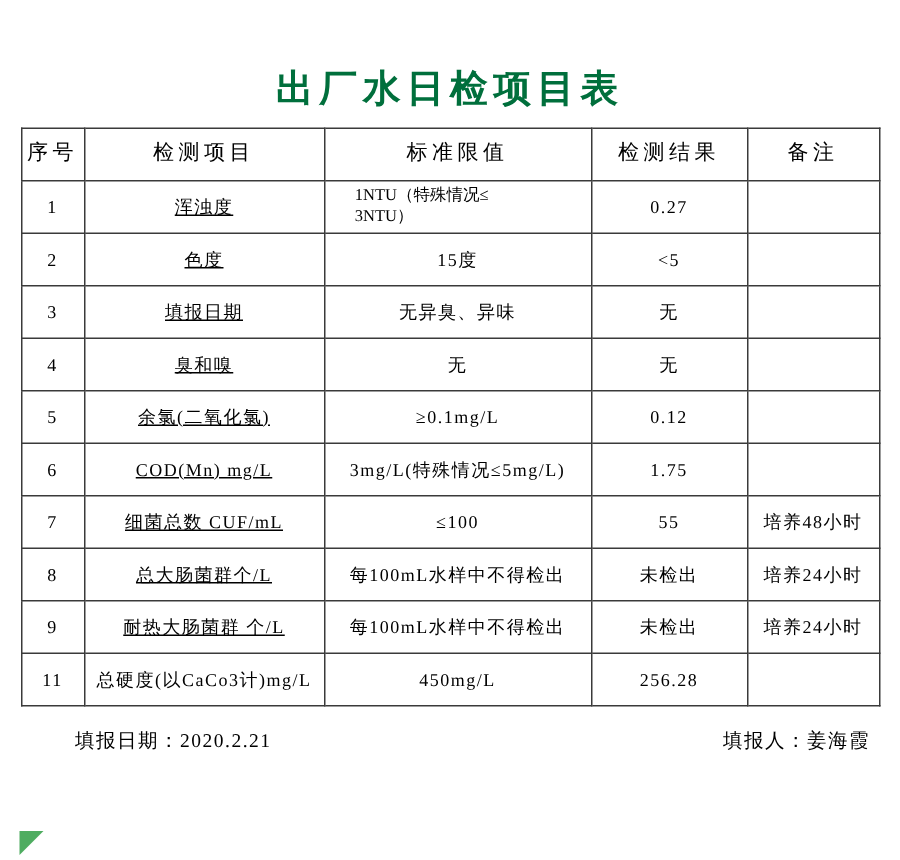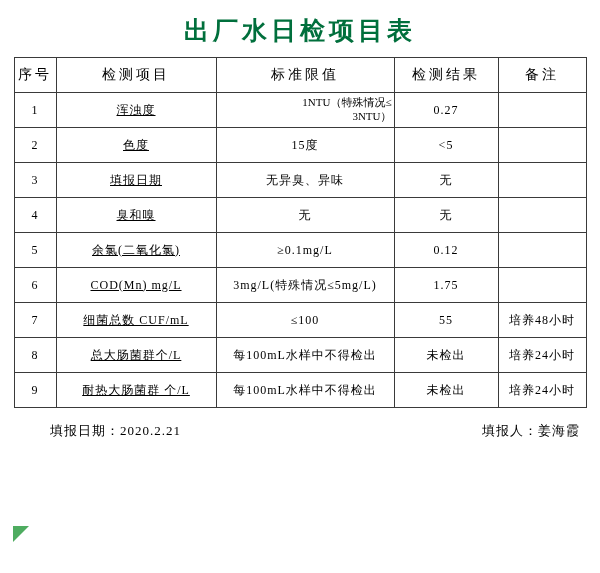--- a/index.html
+++ b/index.html
@@ -60,21 +60,21 @@
 
   td.num {
     font-family: "Liberation Mono", "DejaVu Sans Mono", monospace;
     letter-spacing: 0px;
     font-size: 12px;
   }
   td.item { letter-spacing: 2px; text-decoration: underline; }
   td.limit-small { font-size: 11px; letter-spacing: 0px; }
   .two-line {
     display: block;
-    text-align: right;
+    text-align: left;
     padding-left: 18px;
     font-size: 11px;
     letter-spacing: 0px;
   }
 
   .footer {
     position: relative;
     width: 572px;
     margin: 0 auto;
     margin-top: 14px;
@@ -103,21 +103,21 @@
     border-left: 16px solid #2f9e44;
     border-bottom: 16px solid transparent;
     opacity: 0.85;
   }
 </style>
 </head>
 <body>
 
 <div class="page">
 
-  <div class="title" style="color: rgb(0, 111, 60);">出厂水日检项目表</div>
+  <div class="title" style="color: rgb(0, 111, 60); margin-top: 28px;">出厂水日检项目表</div>
 
   <table class="sheet">
     <colgroup>
       <col class="col-no">
       <col class="col-item">
       <col class="col-limit">
       <col class="col-res">
       <col class="col-note">
     </colgroup>
     <tbody>
@@ -198,20 +198,27 @@
 
       <tr>
         <td class="num">9</td>
         <td class="item">耐热大肠菌群 个/L</td>
         <td class="limit-small">每100mL水样中不得检出</td>
         <td>未检出</td>
         <td class="limit-small">培养24小时</td>
       </tr>
 
 
+      <tr>
+        <td class="num">11</td>
+        <td class="limit-small">总硬度(以CaCo3计)mg/L</td>
+        <td class="num">450mg/L</td>
+        <td class="num">256.28</td>
+        <td></td>
+      </tr>
 
 
     </tbody>
   </table>
 
   <div class="footer">
     <div class="left">
       <span>填报日期：</span><span class="num">2020.2.21</span>
     </div>
     <div class="right">

